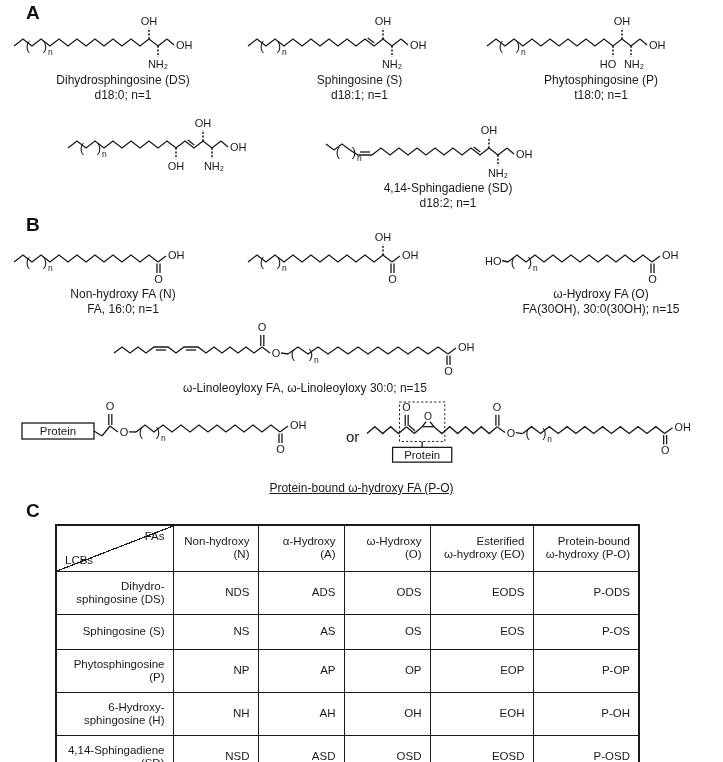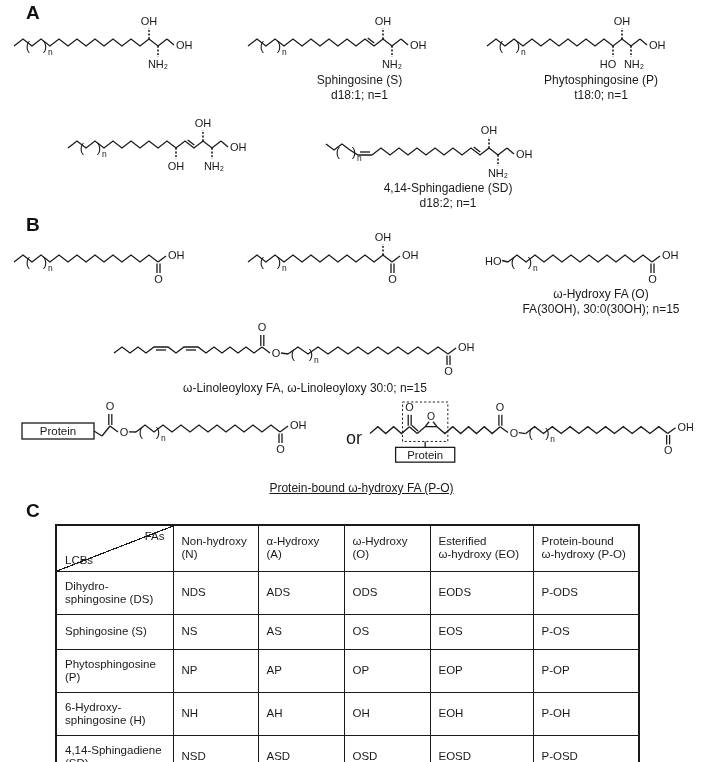--- a/index.html
+++ b/index.html
@@ -11,26 +11,26 @@
   figure.struct svg{display:block;}
   figcaption{text-align:center;font-size:12px;line-height:15px;margin-top:1px;white-space:nowrap;}
   .bond{stroke:#1a1a1a;stroke-width:1.3;fill:none;}
   .hash{stroke-dasharray:1.8 1.8;stroke-width:1.6;}
   .dotbox{stroke:#1a1a1a;stroke-width:1;fill:none;stroke-dasharray:2.2 2.2;}
   .pbox{stroke:#1a1a1a;stroke-width:1.3;fill:none;}
   svg text{font-family:"Liberation Sans",sans-serif;font-size:11px;fill:#1a1a1a;}
   svg text.paren{font-size:13px;}
   svg text.sub{font-size:8.5px;}
   svg text.ptxt{font-size:11.5px;}
-  .or-span{font-size:18px;padding-top:30px;}
+  .or-span{font-size:15px;padding-top:30px;}
   .cap-po{position:absolute;width:723px;text-align:center;font-size:12px;text-decoration:underline;}
   table.ctab{border-collapse:collapse;table-layout:fixed;font-size:11.5px;line-height:13px;}
   table.ctab,table.ctab td,table.ctab th{border:1px solid #1a1a1a;}
   table.ctab{border:2px solid #1a1a1a;}
-  table.ctab td,table.ctab th{text-align:left;vertical-align:middle;padding:8px;font-weight:normal;}
+  table.ctab td,table.ctab th{text-align:right;vertical-align:middle;padding:8px;font-weight:normal;}
   td.dbl,th.dbl{border-left:3px double #1a1a1a;}
   th.corner{position:relative;
     background-image:linear-gradient(to bottom right,transparent 49.3%,#1a1a1a 49.3%,#1a1a1a 50.7%,transparent 50.7%);}
   th.corner .fas{position:absolute;top:4px;right:8px;}
   th.corner .lcbs{position:absolute;bottom:4px;left:8px;}
 </style>
 </head>
 <body>
 
 <div class="page">
@@ -45,20 +45,24 @@
         <text class="paren" text-anchor="middle" x="20" y="44">(</text>
         <text class="paren" text-anchor="middle" x="37" y="44">)</text>
         <text class="sub" x="40" y="49">n</text>
         <line class="bond hash" x1="141" y1="33" x2="141" y2="22"></line>
         <text text-anchor="middle" x="141" y="19">OH</text>
         <line class="bond hash" x1="150" y1="40" x2="150" y2="51"></line>
         <text text-anchor="middle" x="150" y="62">NH₂</text>
         <line class="bond" x1="159" y1="33" x2="166" y2="39"></line>
         <text x="168" y="43">OH</text>
       </svg>
+      <figcaption>
+        <div>Dihydrosphingosine (DS)</div>
+        <div>d18:0; n=1</div>
+      </figcaption>
     </figure>
 
     <figure class="struct" style="width:235px">
       <svg viewBox="0 0 235 66" width="235" height="66">
         <polyline class="bond" points="6,40 15,33 24,40 33,33 42,40 51,33 60,40 69,33 78,40 87,33 96,40 105,33 114,40 123,33 132,40 141,33 150,40 159,33"></polyline>
         <text class="paren" text-anchor="middle" x="20" y="44">(</text>
         <text class="paren" text-anchor="middle" x="37" y="44">)</text>
         <text class="sub" x="40" y="49">n</text>
         <line class="bond" x1="125.7" y1="31.9" x2="132.3" y2="37.1"></line>
         <line class="bond hash" x1="141" y1="33" x2="141" y2="22"></line>
@@ -150,20 +154,24 @@
         <polyline class="bond" points="6,40 15,33 24,40 33,33 42,40 51,33 60,40 69,33 78,40 87,33 96,40 105,33 114,40 123,33 132,40 141,33 150,40"></polyline>
         <text class="paren" text-anchor="middle" x="20" y="44">(</text>
         <text class="paren" text-anchor="middle" x="37" y="44">)</text>
         <text class="sub" x="40" y="49">n</text>
         <line class="bond" x1="150" y1="40" x2="158" y2="34"></line>
         <text x="160" y="37">OH</text>
         <line class="bond" x1="149" y1="41.5" x2="149" y2="51"></line>
         <line class="bond" x1="152" y1="41.5" x2="152" y2="51"></line>
         <text text-anchor="middle" x="150.5" y="61">O</text>
       </svg>
+      <figcaption>
+        <div>Non-hydroxy FA (N)</div>
+        <div>FA, 16:0; n=1</div>
+      </figcaption>
     </figure>
 
     <figure class="struct" style="width:235px">
       <svg viewBox="0 0 235 64" width="235" height="64">
         <polyline class="bond" points="6,40 15,33 24,40 33,33 42,40 51,33 60,40 69,33 78,40 87,33 96,40 105,33 114,40 123,33 132,40 141,33 150,40"></polyline>
         <text class="paren" text-anchor="middle" x="20" y="44">(</text>
         <text class="paren" text-anchor="middle" x="37" y="44">)</text>
         <text class="sub" x="40" y="49">n</text>
         <line class="bond hash" x1="141" y1="33" x2="141" y2="22"></line>
         <text text-anchor="middle" x="141" y="19">OH</text>

